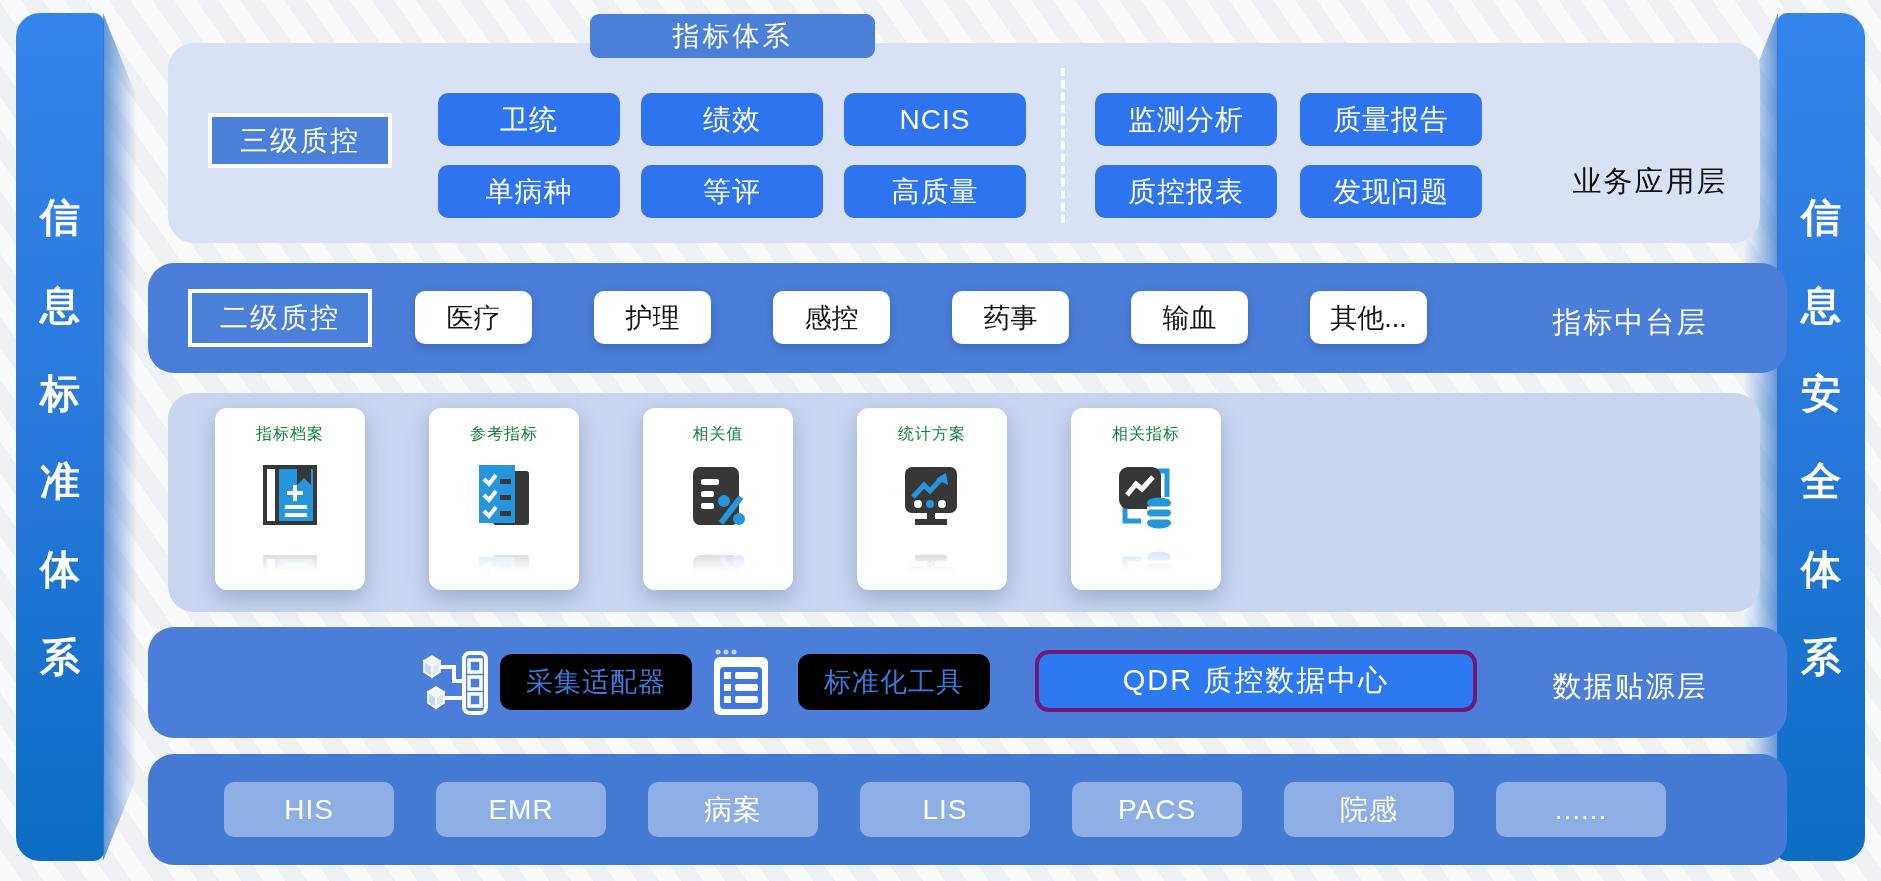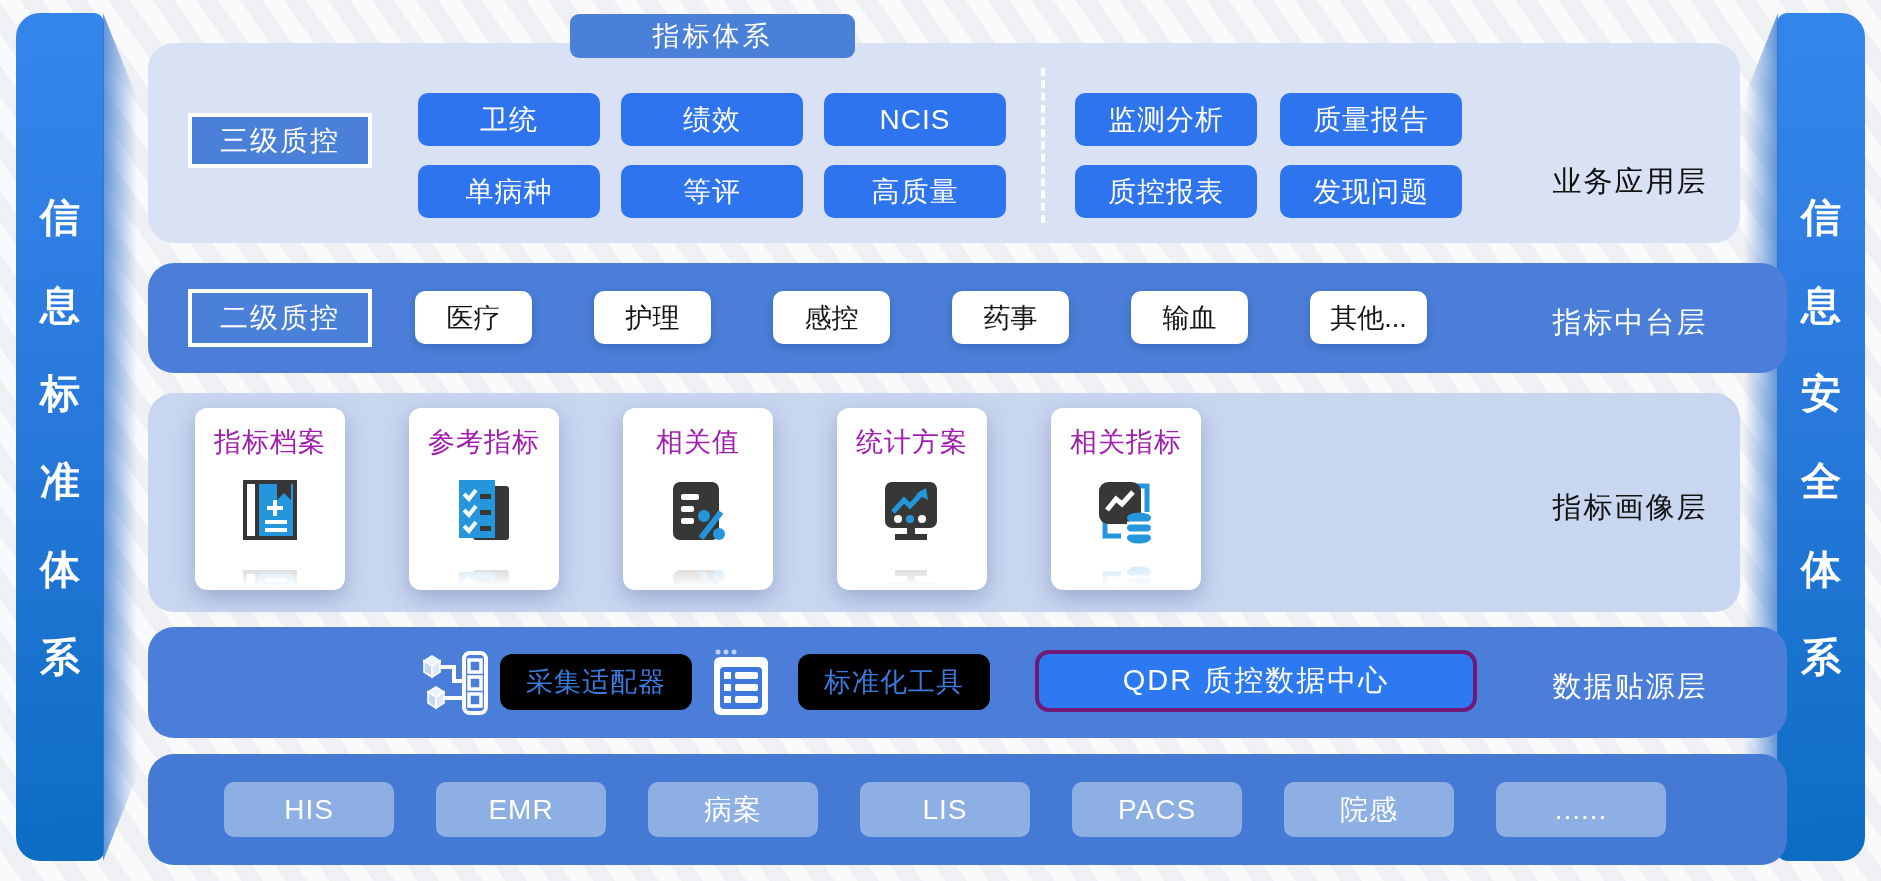--- a/index.html
+++ b/index.html
@@ -29,21 +29,21 @@
     background:linear-gradient(90deg,rgba(48,116,205,0.75),rgba(48,116,205,0));
     clip-path:polygon(0 0,100% 10%,100% 90%,0 100%);
   }
   .bevel.right{
     left:1744px;width:34px;
     background:linear-gradient(270deg,rgba(48,116,205,0.75),rgba(48,116,205,0));
     clip-path:polygon(100% 0,0 10%,0 90%,100% 100%);
   }
   
   .panel,.banner{position:absolute;left:148px;width:1592px;border-radius:26px;}
-  .panel{background:#d9e1f4;}
+  .panel{background:#d9e1f4;margin-left:20px;}
   .banner{background:#4a7ed8;padding-left:47px;}
   .layer-label{position:absolute;left:1332px;width:300px;text-align:center;
     font-size:29px;letter-spacing:2px;color:#111;}
   .layer-label.on-blue{color:#fff;}
   .qc-box{
     position:absolute;left:40px;width:184px;
     background:#4b80d9;border:4px solid #fff;box-sizing:border-box;
     display:flex;align-items:center;justify-content:center;
     color:#fff;font-size:28px;letter-spacing:2px;
   }
@@ -79,21 +79,21 @@
   }
   .l2 .layer-label{top:40px;}
   
   .l3{top:393px;height:219px;background:#c9d6f0;}
   .card-row{position:absolute;left:47px;top:15px;display:flex;gap:64px;}
   .card{
     width:150px;height:182px;background:#fff;border-radius:12px;
     box-shadow:0 8px 22px rgba(96,118,168,0.45);
     display:flex;flex-direction:column;align-items:center;
   }
-  .card .title{margin-top:16px;font-size:27px;color:#a21caf;font-weight:500;letter-spacing:1px;text-align:center;}
+  .card .title{margin-top:16px;font-size:16px;color:#15803d;font-weight:500;letter-spacing:1px;text-align:center;}
   .card .icon-wrap{margin-top:12px;width:82px;height:82px;
     -webkit-box-reflect:below 2px linear-gradient(transparent 62%,rgba(0,0,0,0.30));}
   .l3 .layer-label{top:95px;}
   
   .l4{top:627px;height:111px;}
   .l4 .qc-box{top:25px;height:58px;}
   .tool-icon{position:absolute;}
   .fi-flow{left:268px;top:18px;}
   .fi-form{left:562px;top:20px;}
   .tool-btn{
@@ -254,21 +254,20 @@
             <ellipse cx="54" cy="46" rx="12" ry="5.5" fill="#2596db"></ellipse>
             <ellipse cx="54" cy="56" rx="12" ry="5.5" fill="#2596db"></ellipse>
             <ellipse cx="54" cy="66" rx="12" ry="5.5" fill="#2596db"></ellipse>
             <line x1="42" y1="51" x2="66" y2="51" stroke="#ffffff" stroke-width="3"></line>
             <line x1="42" y1="61" x2="66" y2="61" stroke="#ffffff" stroke-width="3"></line>
           </svg>
         </div>
       </div>
 
     </div>
-    <div class="layer-label">指标画像层</div>
   </div>
 
   <div class="banner l4">
 
     <div class="tool-icon fi-flow">
       <svg width="78" height="76" viewBox="0 0 78 76">
         <g stroke="#ffffff" stroke-width="1.6">
           <polygon points="8,16 16,11 24,16 16,21" fill="#eef4ff"></polygon>
           <polygon points="8,16 16,21 16,32 8,27" fill="#c3d6f5"></polygon>
           <polygon points="16,21 24,16 24,27 16,32" fill="#dce8fb"></polygon>

